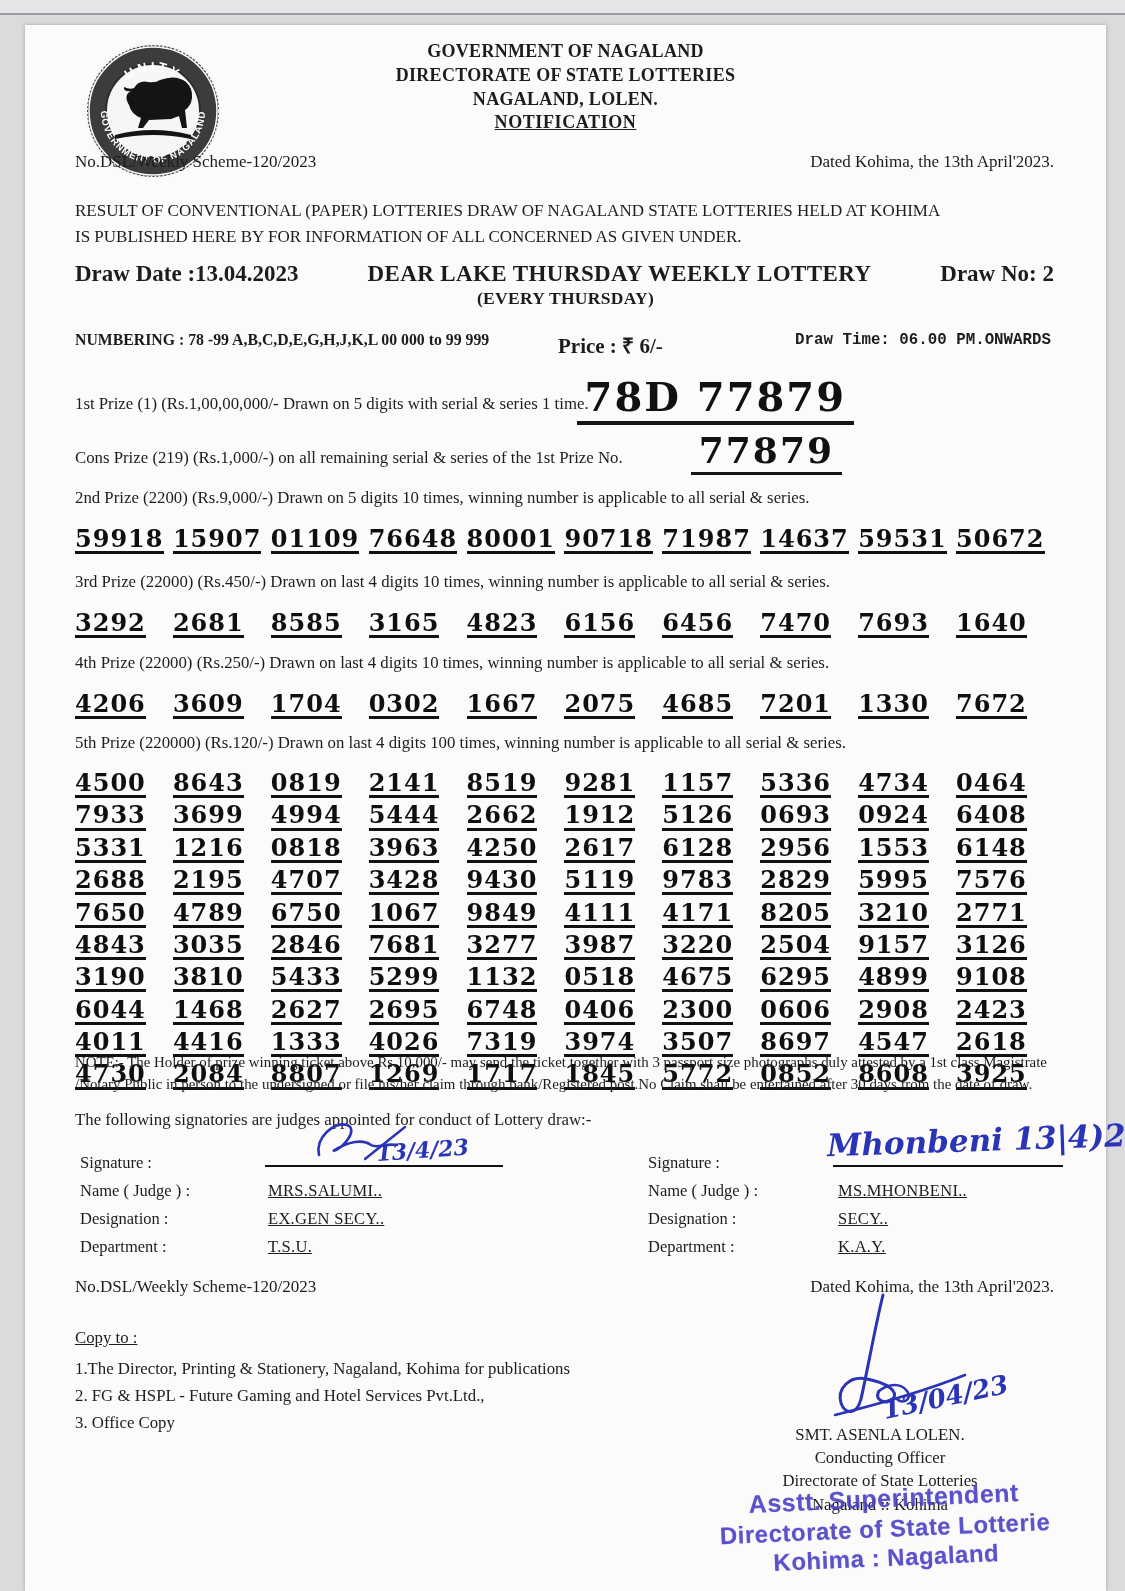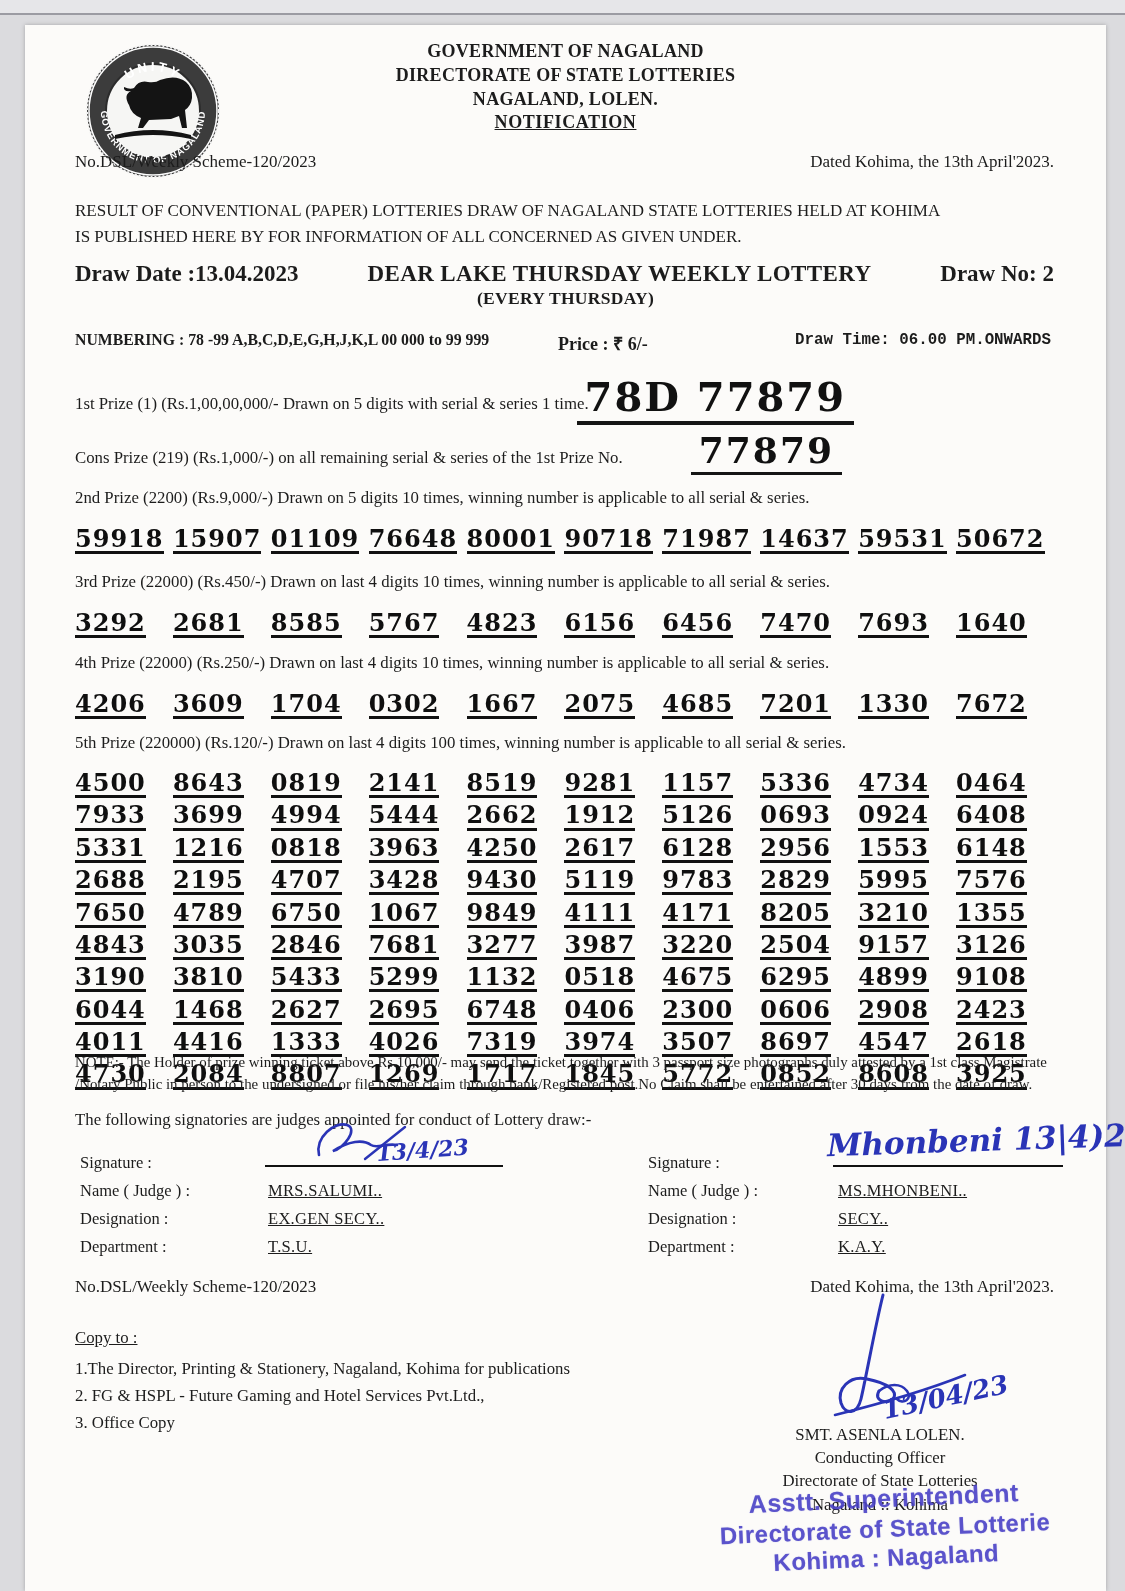--- a/index.html
+++ b/index.html
@@ -92,21 +92,21 @@
   </div>
 
   <div class="abs flexrow bold" style="top:236px;font-size:23px;">
     <span>Draw Date :13.04.2023</span>
     <span style="letter-spacing:.4px;">DEAR LAKE THURSDAY WEEKLY LOTTERY</span>
     <span>Draw No: 2</span>
   </div>
   <div class="abs hdr" style="top:263px;font-size:17.5px;">(EVERY THURSDAY)</div>
 
   <div class="abs bold" style="left:50px;top:306px;font-size:15.8px;">NUMBERING : 78 -99 A,B,C,D,E,G,H,J,K,L  00 000 to 99 999</div>
-  <div class="abs bold" style="left:533px;top:306px;font-size:18px;">Price : ₹  6/-</div>
+  <div class="abs bold" style="left:533px;top:306px;font-size:21px;">Price : ₹  6/-</div>
   <div class="abs bold" style="right:55px;top:306px;font-size:15.8px;font-family:Liberation Mono, monospace;">Draw Time: 06.00 PM.ONWARDS</div>
 
   <div class="abs desc" style="top:369px;">1st Prize (1) (Rs.1,00,00,000/- Drawn on 5 digits with serial &amp; series 1 time.</div>
   <div class="abs bignum" style="right:252px;top:348px;font-size:40px;">78D 77879</div>
 
   <div class="abs desc" style="top:423px;">Cons Prize (219) (Rs.1,000/-) on all remaining serial &amp; series of the 1st Prize No.</div>
   <div class="abs bignum" style="right:264px;top:404px;font-size:36px;border-bottom-width:3.5px;">77879</div>
 
   <div class="abs desc" style="top:463px;">2nd Prize (2200) (Rs.9,000/-) Drawn on 5 digits 10 times, winning number is applicable to all serial &amp; series.</div>
   <div class="abs numrow" style="top:501px;">
@@ -120,21 +120,21 @@
       <div class="numcell"><span>14637</span></div>
       <div class="numcell"><span>59531</span></div>
       <div class="numcell"><span>50672</span></div>
     </div>
 
   <div class="abs desc" style="top:547px;">3rd Prize (22000) (Rs.450/-) Drawn on last 4 digits 10 times, winning number is applicable to all serial &amp; series.</div>
   <div class="abs numrow" style="top:585px;">
       <div class="numcell"><span>3292</span></div>
       <div class="numcell"><span>2681</span></div>
       <div class="numcell"><span>8585</span></div>
-      <div class="numcell"><span>5767</span></div>
+      <div class="numcell"><span>3165</span></div>
       <div class="numcell"><span>4823</span></div>
       <div class="numcell"><span>6156</span></div>
       <div class="numcell"><span>6456</span></div>
       <div class="numcell"><span>7470</span></div>
       <div class="numcell"><span>7693</span></div>
       <div class="numcell"><span>1640</span></div>
     </div>
 
   <div class="abs desc" style="top:628px;">4th Prize (22000) (Rs.250/-) Drawn on last 4 digits 10 times, winning number is applicable to all serial &amp; series.</div>
   <div class="abs numrow" style="top:666px;">
@@ -203,21 +203,21 @@
       <div class="numrow">
         <div class="numcell"><span>7650</span></div>
         <div class="numcell"><span>4789</span></div>
         <div class="numcell"><span>6750</span></div>
         <div class="numcell"><span>1067</span></div>
         <div class="numcell"><span>9849</span></div>
         <div class="numcell"><span>4111</span></div>
         <div class="numcell"><span>4171</span></div>
         <div class="numcell"><span>8205</span></div>
         <div class="numcell"><span>3210</span></div>
-        <div class="numcell"><span>1355</span></div>
+        <div class="numcell"><span>2771</span></div>
       </div>
       <div class="numrow">
         <div class="numcell"><span>4843</span></div>
         <div class="numcell"><span>3035</span></div>
         <div class="numcell"><span>2846</span></div>
         <div class="numcell"><span>7681</span></div>
         <div class="numcell"><span>3277</span></div>
         <div class="numcell"><span>3987</span></div>
         <div class="numcell"><span>3220</span></div>
         <div class="numcell"><span>2504</span></div>

